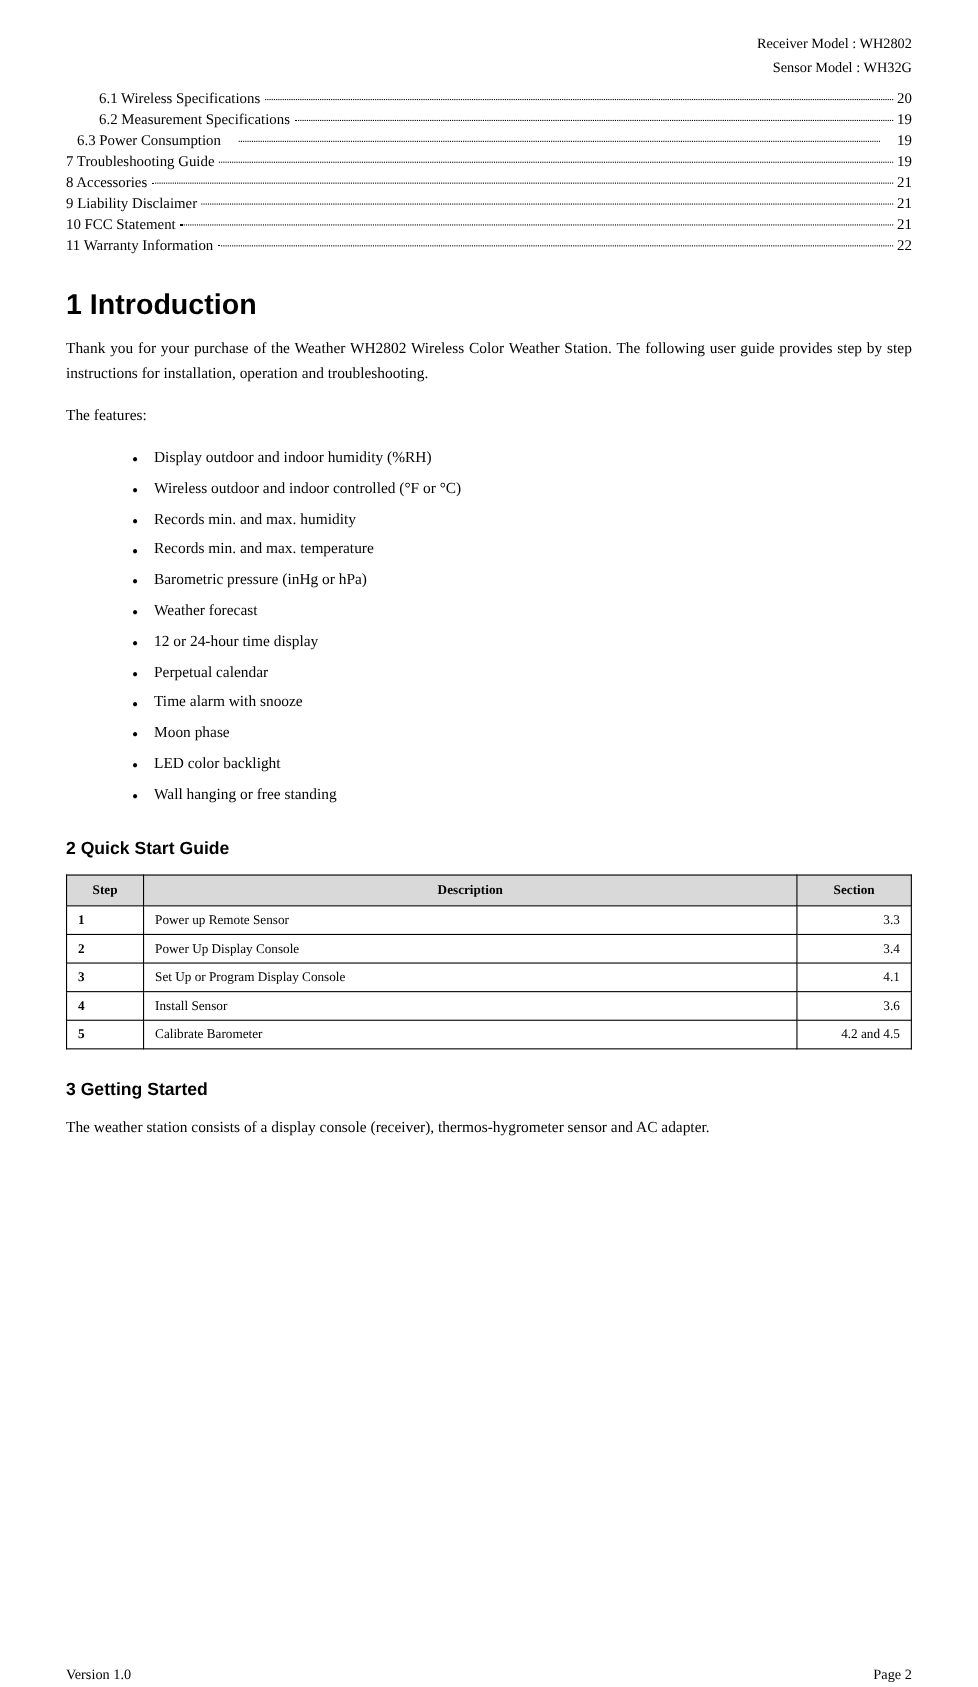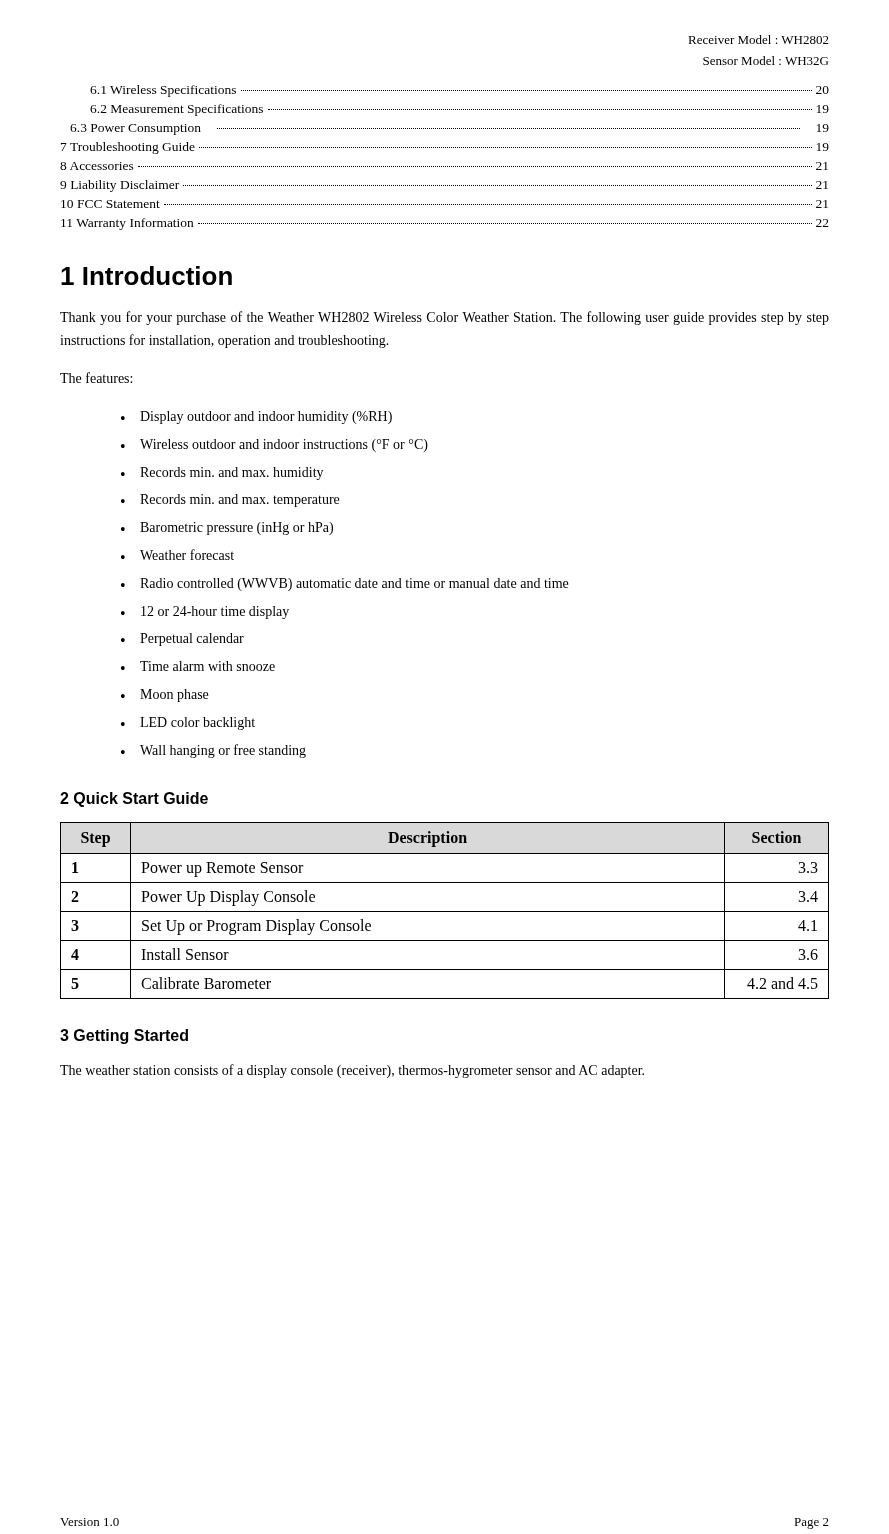--- a/index.html
+++ b/index.html
@@ -83,21 +83,21 @@
       position: absolute;
       left: 0;
       font-size: 16px;
     }
 
     
     .qsg-table {
       width: 100%;
       border-collapse: collapse;
       margin-bottom: 24px;
-      font-size: 16px;
+      font-size: 12px;
     }
     .qsg-table th {
       border: 1px solid #000;
       background: #d9d9d9;
       padding: 6px 10px;
       text-align: center;
       font-weight: bold;
     }
     .qsg-table th.col-step { width: 70px; }
     .qsg-table th.col-desc { }
@@ -179,26 +179,25 @@
 <p class="body-text">
   Thank  you  for  your  purchase  of  the  Weather  WH2802  Wireless  Color  Weather  Station.  The
   following  user  guide  provides  step  by  step  instructions  for  installation,  operation  and
   troubleshooting.
 </p>
 
 <p class="body-text">The features:</p>
 
 <ul class="features-list">
   <li><span>Display outdoor and indoor humidity (%RH)</span></li>
-  <li><span>Wireless outdoor and indoor instructions (°F or °C)</span></li>
+  <li><span>Wireless outdoor and indoor controlled (°F or °C)</span></li>
   <li><span>Records min. and max. humidity</span></li>
   <li><span>Records min. and max. temperature</span></li>
   <li><span>Barometric pressure (inHg or hPa)</span></li>
   <li><span>Weather forecast</span></li>
-  <li><span>Radio controlled (WWVB) automatic date and time or manual date and time</span></li>
   <li><span>12 or 24-hour time display</span></li>
   <li><span>Perpetual calendar</span></li>
   <li><span>Time alarm with snooze</span></li>
   <li><span>Moon phase</span></li>
   <li><span>LED color backlight</span></li>
   <li><span>Wall hanging or free standing</span></li>
 </ul>
 
 <h2 class="section-heading">2  Quick Start Guide</h2>
 

